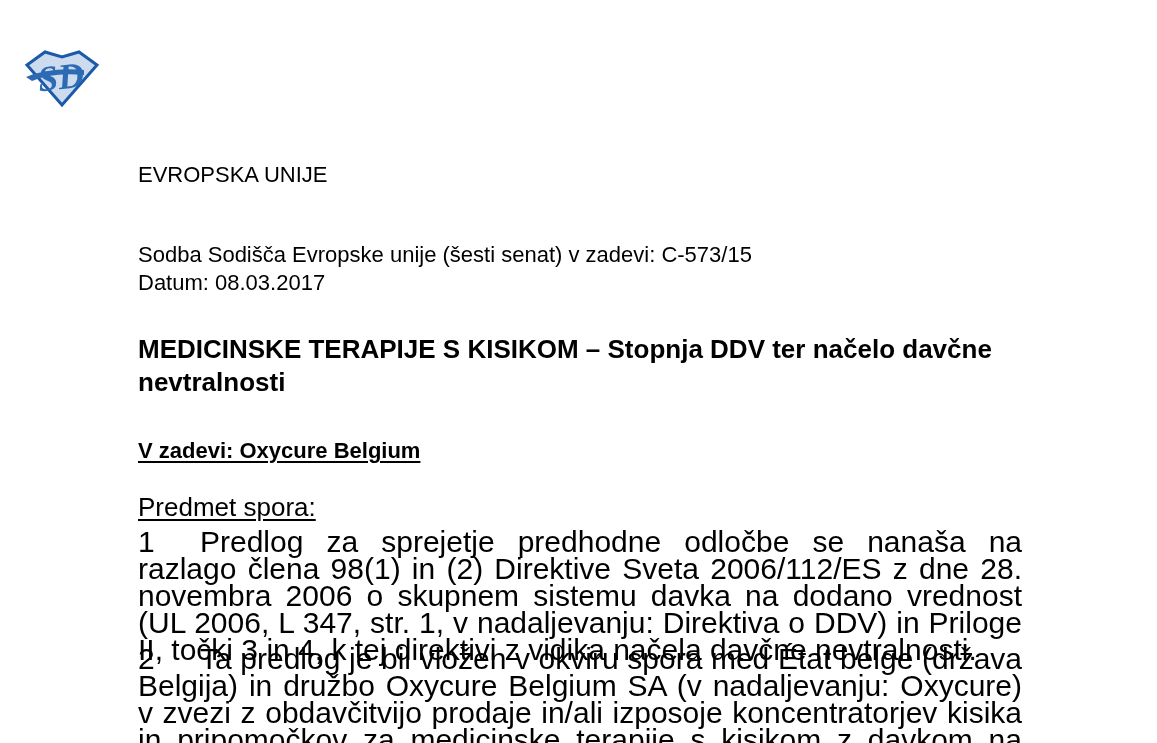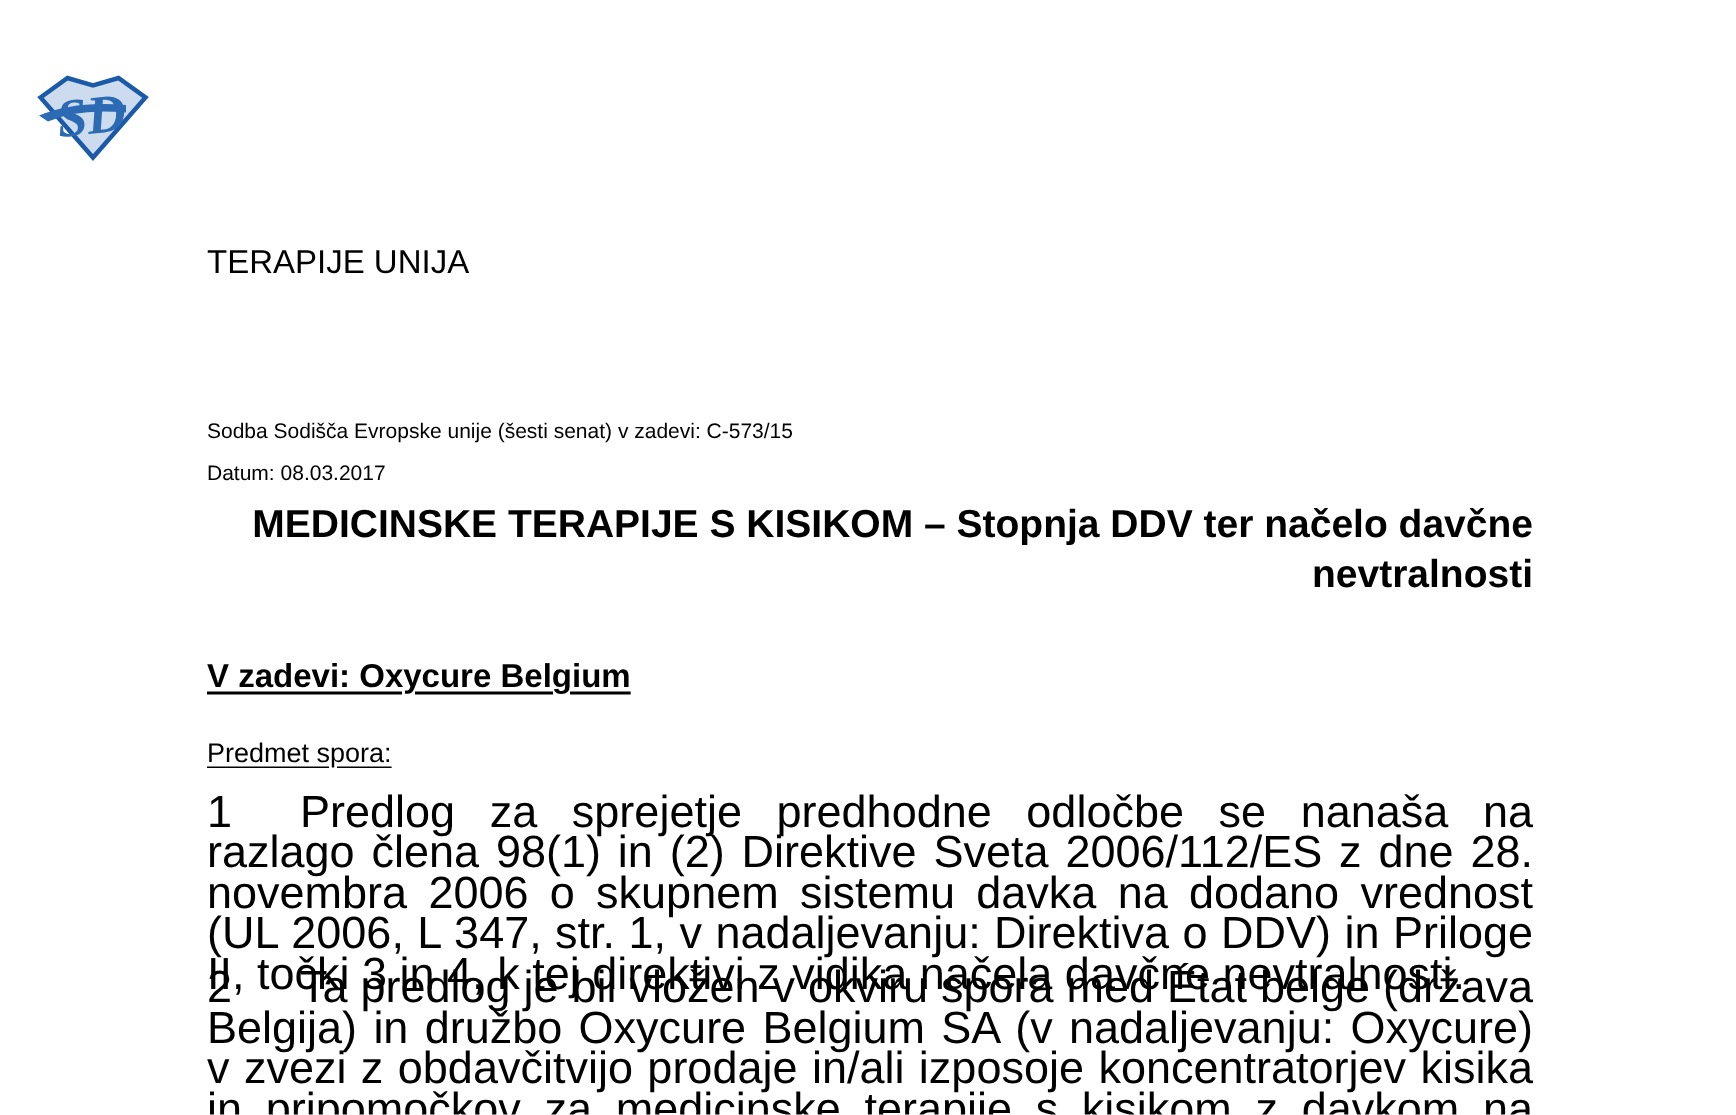--- a/index.html
+++ b/index.html
@@ -28,51 +28,50 @@
     left: 138px;
     top: 161px;
     font-size: 22px;
     line-height: 27.5px;
     white-space: nowrap;
   }
 
   .case-info {
     left: 138px;
     top: 241px;
-    font-size: 14px;
+    font-size: 22px;
     line-height: 27.5px;
     white-space: nowrap;
-    margin-top: 33px;
   }
 
   .doc-title {
     left: 138px;
     top: 333px;
     width: 884px;
-    text-align: right;
+    text-align: left;
     font-weight: bold;
     font-size: 26px;
     line-height: 33px;
   }
 
   .subject-heading {
     left: 138px;
     top: 438px;
     font-size: 22px;
     font-weight: bold;
     text-decoration: underline;
     text-decoration-thickness: 2px;
     text-underline-offset: 3px;
     white-space: nowrap;
   }
 
   .section-heading {
     left: 138px;
     top: 492px;
-    font-size: 18px;
+    font-size: 26px;
     text-decoration: underline;
     text-underline-offset: 3px;
     white-space: nowrap;
   }
 
   .para {
     left: 138px;
     width: 884px;
     font-size: 30px;
     line-height: 27px;
@@ -92,21 +91,21 @@
 
 <div class="abs logo">
   <svg width="76" height="60" viewBox="0 0 76 60" xmlns="http://www.w3.org/2000/svg">
     <path d="M3,17 L21,4 L38,9 L55,4 L73,17 L38,57 Z" fill="#ccdcee" stroke="#1a5aa8" stroke-width="3" stroke-linejoin="miter"></path>
     <path d="M2,29 Q26,19 60,22 L60,27 Q28,24 8,33 Z" fill="#2c6ab4"></path>
     <text x="14" y="41" font-family="Liberation Serif, DejaVu Serif, serif" font-style="italic" font-weight="bold" font-size="36" fill="#2c6ab4" transform="rotate(-6 38 30)">SD</text>
   </svg>
 </div>
 
 <div class="abs org-header">
-  <div>TERAPIJE UNIJA</div>
+  <div>EVROPSKA UNIJE</div>
 </div>
 
 <div class="abs case-info">
   <div>Sodba Sodišča Evropske unije (šesti senat) v zadevi: C-573/15</div>
   <div>Datum: 08.03.2017</div>
 </div>
 
 <div class="abs doc-title">MEDICINSKE TERAPIJE S KISIKOM – Stopnja DDV ter načelo davčne nevtralnosti</div>
 
 <div class="abs subject-heading">V zadevi: Oxycure Belgium</div>

